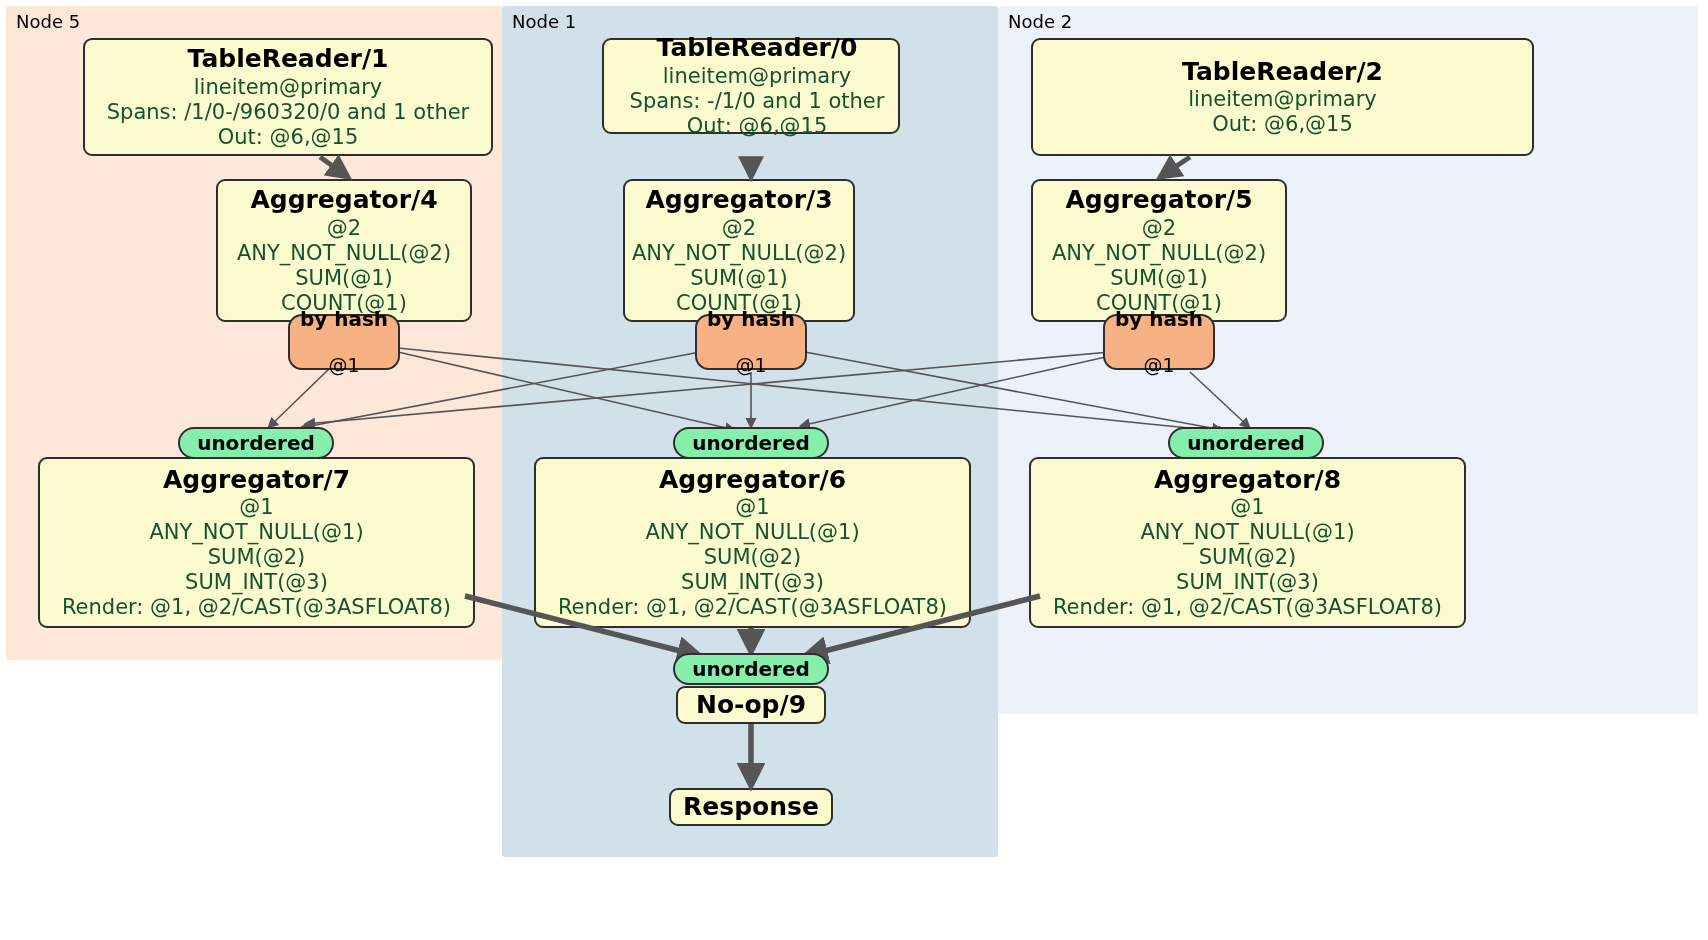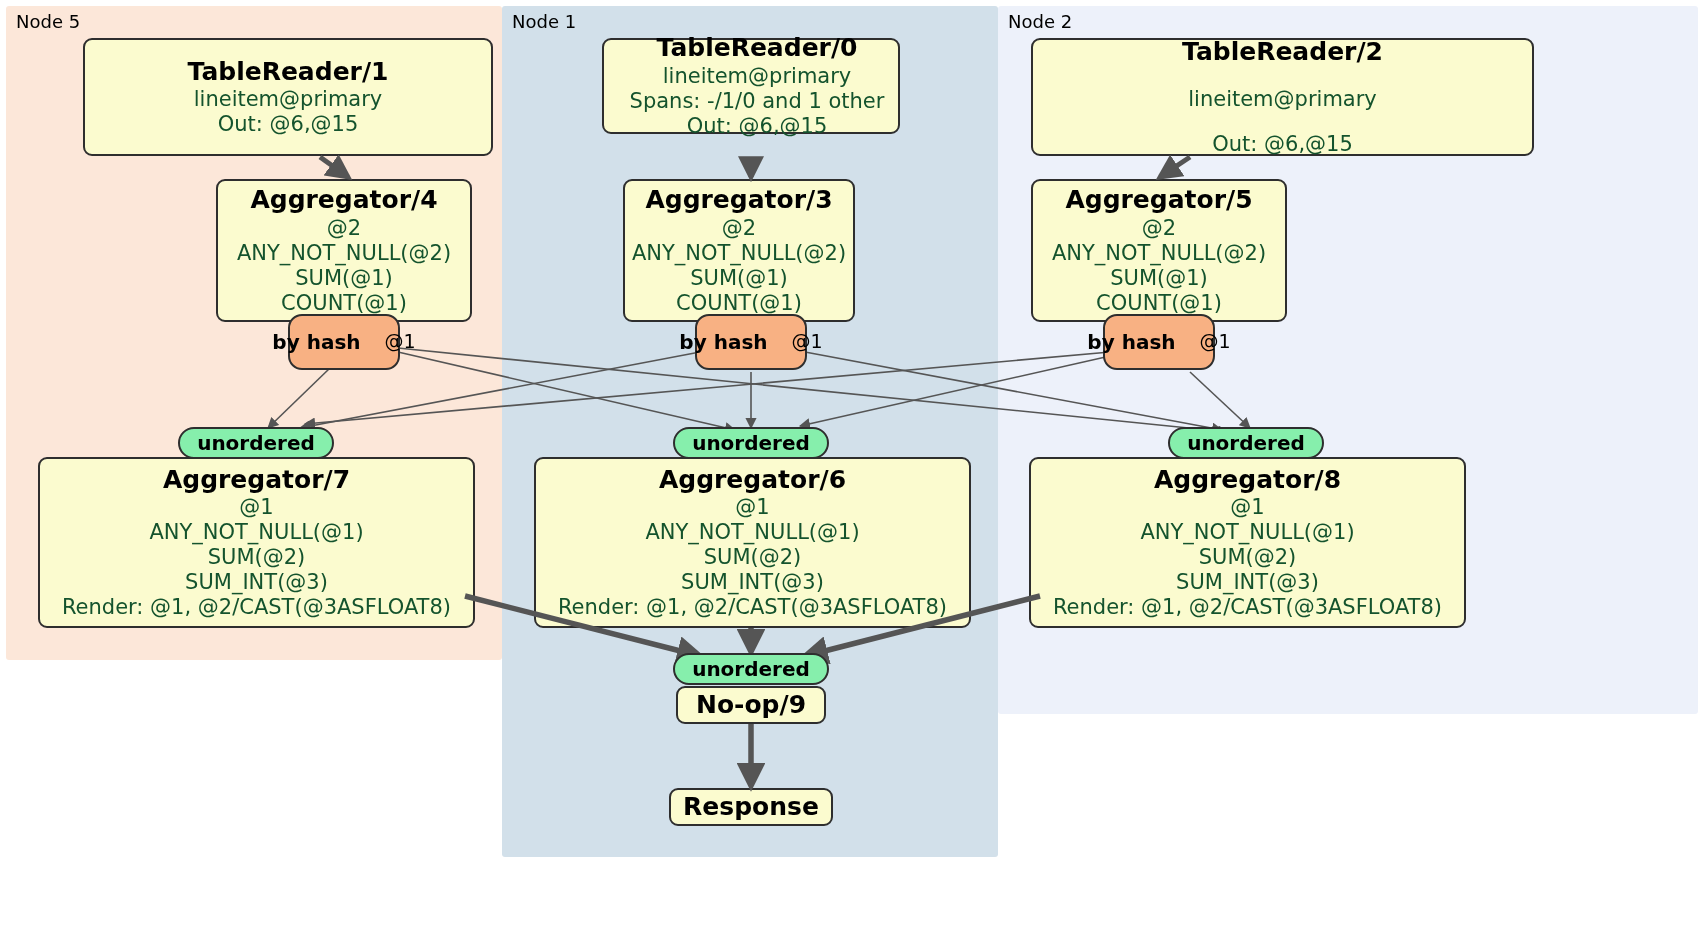--- a/index.html
+++ b/index.html
@@ -63,20 +63,21 @@
     white-space: nowrap;
   }
 
   .router {
     position: absolute;
     box-sizing: border-box;
     border: 2px solid #2e2e2e;
     border-radius: 16px;
     text-align: center;
     display: flex;
+    flex-direction: column;
     justify-content: center;
     align-items: center;
     z-index: 9;
     gap: 24px;
   }
   .router.hash {
     background: #F8B183;
     border-radius: 14px;
   }
   .router.unordered {
@@ -155,20 +156,21 @@
 
       <path d="M 1110 356 L 800 426" marker-end="url(#arrow-thin)"></path>
 
       <path d="M 1190 372 L 1250 428" marker-end="url(#arrow-thin)"></path>
     </g>
   </svg>
 
   <div class="proc-box" style="left:63px; top:38px; width:410px; height:118px;margin-left:20px;">
     <div class="proc-title">TableReader/1</div>
     <div class="proc-line">lineitem@primary</div>
+    <div class="proc-line">Spans: /1/0-/960320/0 and 1 other</div>
     <div class="proc-line">Out: @6,@15</div>
   </div>
 
   <div class="proc-box" style="left:216px; top:179px; width:256px; height:143px;">
     <div class="proc-title">Aggregator/4</div>
     <div class="proc-line">@2</div>
     <div class="proc-line">ANY_NOT_NULL(@2)</div>
     <div class="proc-line">SUM(@1)</div>
     <div class="proc-line">COUNT(@1)</div>
   </div>
@@ -229,21 +231,21 @@
   </div>
 
   <div class="proc-box" style="left:676px; top:686px; width:150px; height:38px;">
     <div class="proc-title">No-op/9</div>
   </div>
 
   <div class="proc-box" style="left:669px; top:788px; width:164px; height:38px;">
     <div class="proc-title">Response</div>
   </div>
 
-  <div class="proc-box" style="left:1031px; top:38px; width:503px; height:118px;gap:20px;">
+  <div class="proc-box" style="left:1031px; top:38px; width:503px; height:118px;">
     <div class="proc-title">TableReader/2</div>
     <div class="proc-line">lineitem@primary</div>
     <div class="proc-line">Out: @6,@15</div>
   </div>
 
   <div class="proc-box" style="left:1031px; top:179px; width:256px; height:143px;">
     <div class="proc-title">Aggregator/5</div>
     <div class="proc-line">@2</div>
     <div class="proc-line">ANY_NOT_NULL(@2)</div>
     <div class="proc-line">SUM(@1)</div>

